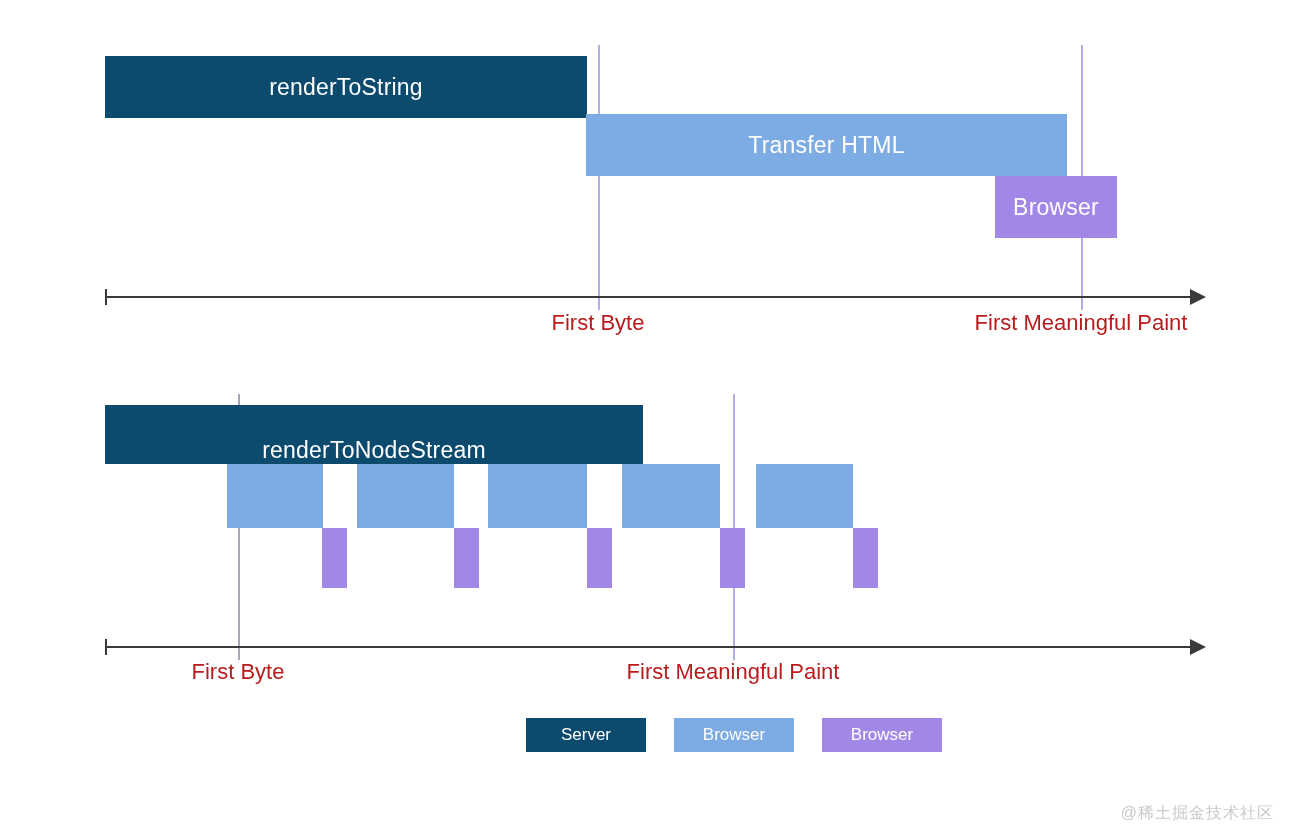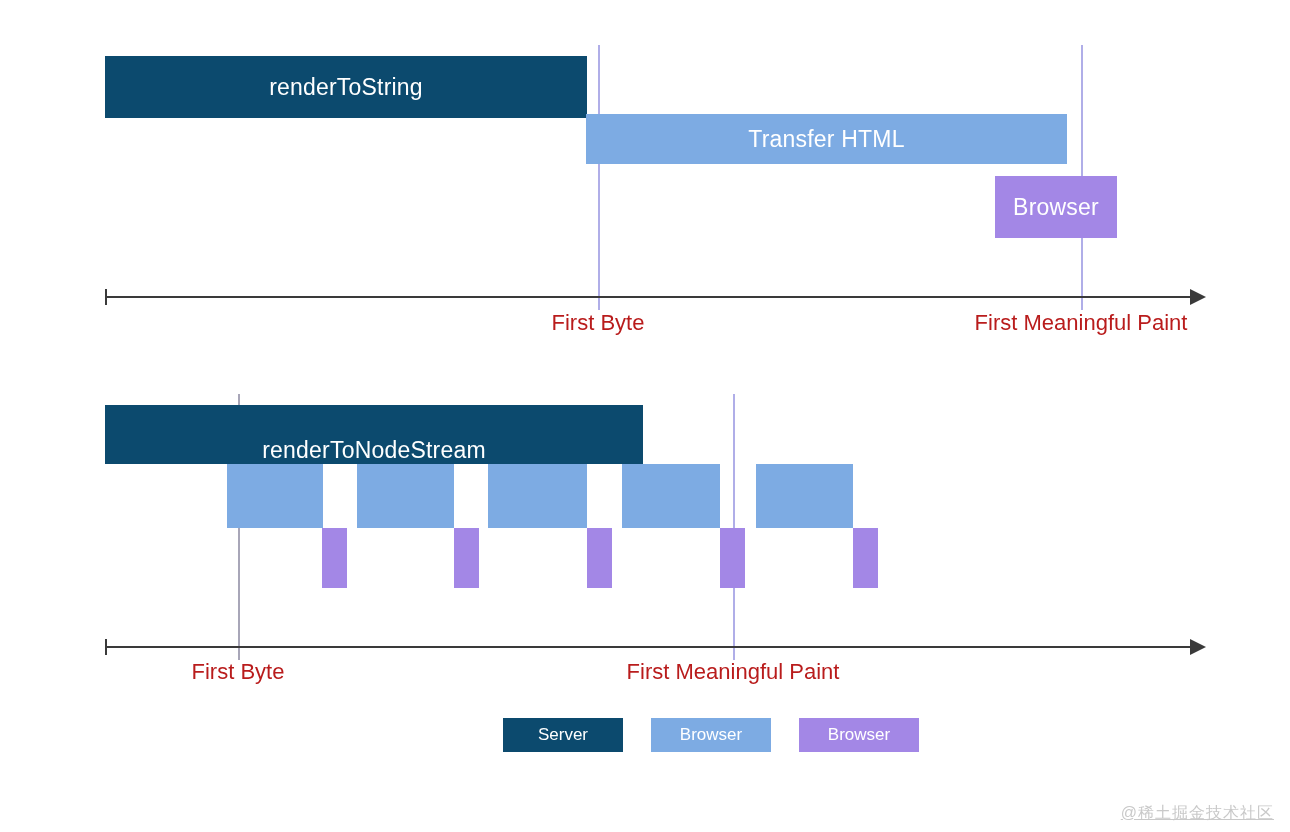--- a/index.html
+++ b/index.html
@@ -90,36 +90,35 @@
   .legend-item:last-child { margin-right: 0; }
 
   .watermark {
     position: absolute;
     right: 16px;
     bottom: 8px;
     color: #c9c9c9;
     font-size: 16px;
     letter-spacing: 1px;
     user-select: none;
-    text-decoration: underline;
   }
 </style>
 </head>
 <body>
 
 <div id="canvas">
 
   <div class="watermark">@稀土掘金技术社区</div>
 <div class="section" style="position: absolute; left: 0px; top: 0px; width: 100%; height: 100%;">
       <div class="marker-line" style="left: 598px; top: 45px; height: 265px;"></div>
       <div class="marker-line" style="left: 1081px; top: 45px; height: 265px;"></div>
       <div class="bar bar-server" style="left: 105px; top: 56px; width: 482px; height: 62px;">
         <span class="bar-label" style="font-size: 23px;">renderToString</span>
       </div>
-      <div class="bar bar-network" style="left: 586px; top: 114px; width: 481px; height: 50px;">
+      <div class="bar bar-network" style="left: 586px; top: 114px; width: 481px; height: 62px;">
         <span class="bar-label" style="font-size: 23px;">Transfer HTML</span>
       </div>
       <div class="bar bar-browser" style="left: 995px; top: 176px; width: 122px; height: 62px;">
         <span class="bar-label" style="font-size: 23px;">Browser</span>
       </div>
       <div class="axis-cap" style="left: 105px; top: 289px; height: 16px;"></div>
       <div class="axis-line" style="left: 105px; top: 296px; width: 1085px;"></div>
       <div class="axis-arrow" style="left: 1190px; top: 289px;"></div>
       <div class="marker-label" style="left: 598px; top: 310px;">First Byte</div>
       <div class="marker-label" style="left: 1081px; top: 310px;">First Meaningful Paint</div>
@@ -139,18 +138,18 @@
       <div class="bar bar-browser" style="left: 454px; top: 528px; width: 25px; height: 60px;"></div>
       <div class="bar bar-browser" style="left: 587px; top: 528px; width: 25px; height: 60px;"></div>
       <div class="bar bar-browser" style="left: 720px; top: 528px; width: 25px; height: 60px;"></div>
       <div class="bar bar-browser" style="left: 853px; top: 528px; width: 25px; height: 60px;"></div>
       <div class="axis-cap" style="left: 105px; top: 639px; height: 16px;"></div>
       <div class="axis-line" style="left: 105px; top: 646px; width: 1085px;"></div>
       <div class="axis-arrow" style="left: 1190px; top: 639px;"></div>
       <div class="marker-label" style="left: 238px; top: 659px;">First Byte</div>
       <div class="marker-label" style="left: 733px; top: 659px;">First Meaningful Paint</div>
     </div>
-    <div class="legend" style="left: 503px; top: 718px;">
+    <div class="legend" style="left: 526px; top: 718px;">
       <div class="legend-item bar-server" style="width: 120px;">Server</div>
       <div class="legend-item bar-network" style="width: 120px;">Browser</div>
       <div class="legend-item bar-browser" style="width: 120px;">Browser</div>
     </div>
   </div>
 
 </body></html>

